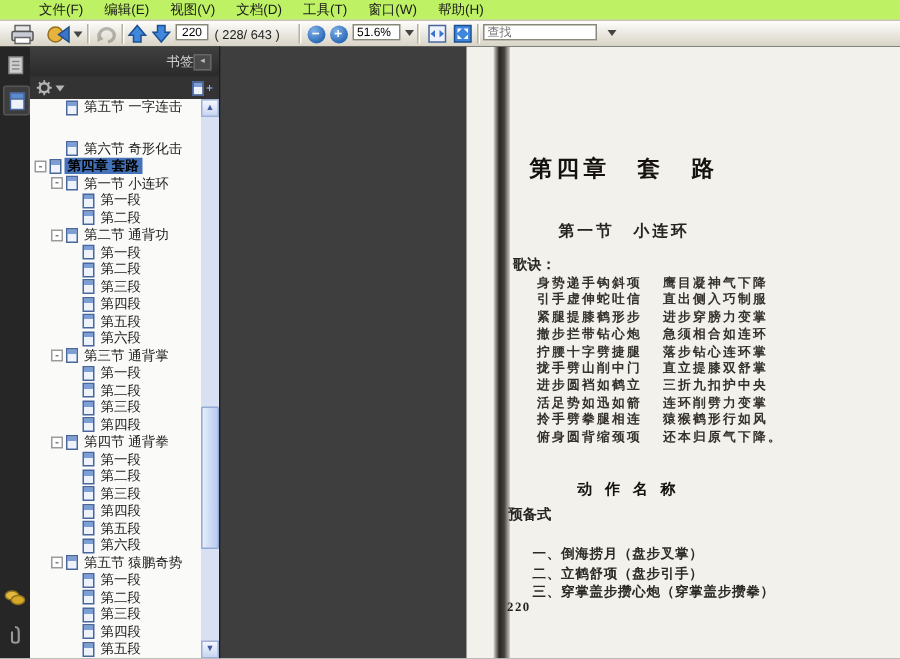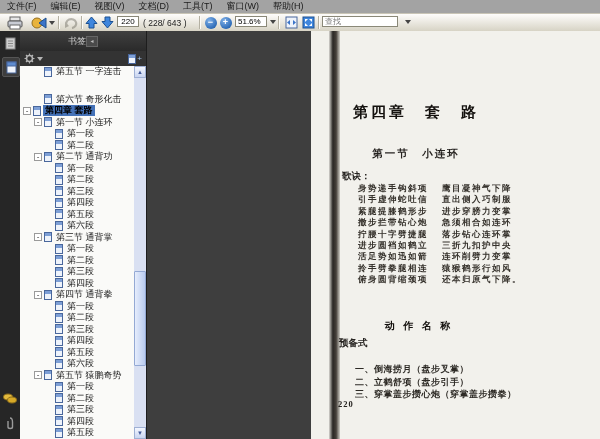--- a/index.html
+++ b/index.html
@@ -1,19 +1,19 @@
 <!DOCTYPE html>
 <html><head>
 <meta charset="utf-8">
 <style>
   html,body{margin:0;padding:0;}
   .app{position:relative;width:600px;height:439px;overflow:hidden;background:#3e3e3e;
        font-family:"Liberation Sans","DejaVu Sans",sans-serif;-webkit-font-smoothing:antialiased;}
   
-  .menubar{height:13px;background:#a3a3a3;display:flex;align-items:center;padding-left:0;
+  .menubar{height:13px;background:#bef264;display:flex;align-items:center;padding-left:19px;
            border-bottom:1px solid #c9c5b6;}
   .menu-item{font-size:9px;color:#1a1a1a;padding:1px 7px;cursor:default;white-space:nowrap;}
   
   .toolbar{position:relative;height:17px;background:linear-gradient(#fefdfb,#d7d3c5);
            border-bottom:1px solid #6f6d64;}
   .tb{position:absolute;display:flex;align-items:center;justify-content:center;}
   .tb-btn{top:1px;height:15px;border-radius:2px;}
   .sep{position:absolute;top:2px;width:1px;height:13px;background:#b4b0a2;box-shadow:1px 0 0 #fdfcf8;}
   .tb-input{position:absolute;border:1px solid #8a8878;background:#fff;font-size:8px;
             font-family:"Liberation Sans","DejaVu Sans",sans-serif;padding:0 2px;height:11px;box-sizing:border-box;}
@@ -22,21 +22,21 @@
             border-top:4px solid #444;}
   .circle-btn{width:12px;height:12px;border-radius:50%;
               background:radial-gradient(circle at 35% 30%,#7fb0e8,#2e6cb8 70%,#1c4f8c);
               color:#fff;font-size:9px;line-height:11px;text-align:center;font-weight:bold;}
   
   .main{position:absolute;top:31px;left:0;right:0;bottom:0;display:flex;}
   .tabstrip{width:20px;background:#262626;position:relative;flex:none;}
   .tabbtn{position:absolute;left:2px;width:16px;height:18px;display:flex;align-items:center;justify-content:center;border-radius:2px;}
   .tabbtn.active{background:#3d3d3d;border:1px solid #555;}
   .panel{width:126px;flex:none;background:#333;display:flex;flex-direction:column;border-right:1px solid #1d1d1d;}
-  .panel-header{height:20px;flex:none;display:flex;align-items:center;justify-content:center;
+  .panel-header{height:20px;flex:none;display:flex;align-items:center;justify-content:flex-end;
                 padding:0 5px;background:linear-gradient(#404040,#2a2a2a);color:#cfcfcf;font-size:9px;}
   .panel-menu-btn{width:10px;height:9px;background:#4a4a4a;border:1px solid #666;display:flex;
                   align-items:center;justify-content:center;color:#bbb;font-size:6px;line-height:6px;}
   .panel-toolbar{height:15px;flex:none;display:flex;align-items:center;justify-content:space-between;
                  padding:0 4px;background:#333;}
   .gearwrap{display:flex;align-items:center;gap:2px;}
   .tree-wrap{flex:1;position:relative;background:#fafaf8;overflow:hidden;}
   .tree{position:absolute;top:0;left:0;right:12px;bottom:0;overflow:hidden;}
   .trow{display:flex;align-items:center;height:11.5px;white-space:nowrap;overflow:hidden;font-size:9px;color:#1a1a1a;}
   .trow .tlabel{padding:0 2px;line-height:11px;}
@@ -404,20 +404,24 @@
             </div>
             <div class="vrow">
               <span class="vcell">撤步拦带钻心炮</span>
               <span class="vcell">急须相合如连环</span>
             </div>
             <div class="vrow">
               <span class="vcell">拧腰十字劈捷腿</span>
               <span class="vcell">落步钻心连环掌</span>
             </div>
             <div class="vrow">
+              <span class="vcell">拢手劈山削中门</span>
+              <span class="vcell">直立提膝双舒掌</span>
+            </div>
+            <div class="vrow">
               <span class="vcell">进步圆裆如鹤立</span>
               <span class="vcell">三折九扣护中央</span>
             </div>
             <div class="vrow">
               <span class="vcell">活足势如迅如箭</span>
               <span class="vcell">连环削劈力变掌</span>
             </div>
             <div class="vrow">
               <span class="vcell">拎手劈拳腿相连</span>
               <span class="vcell">猿猴鹤形行如风</span>

